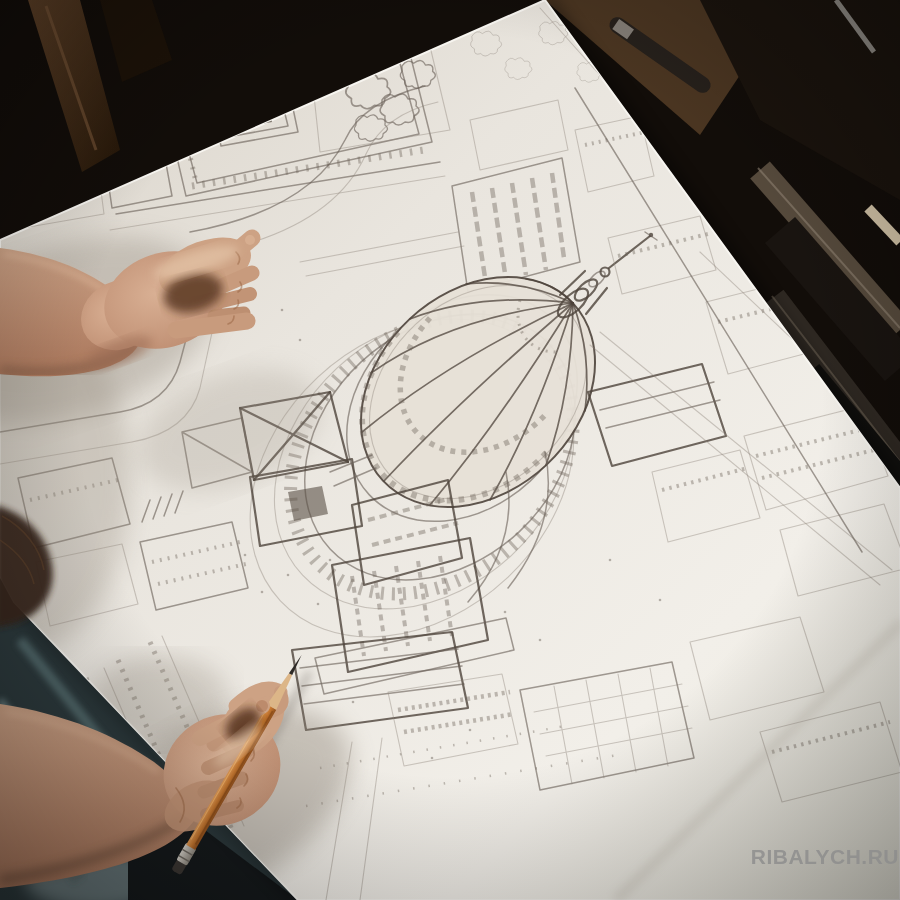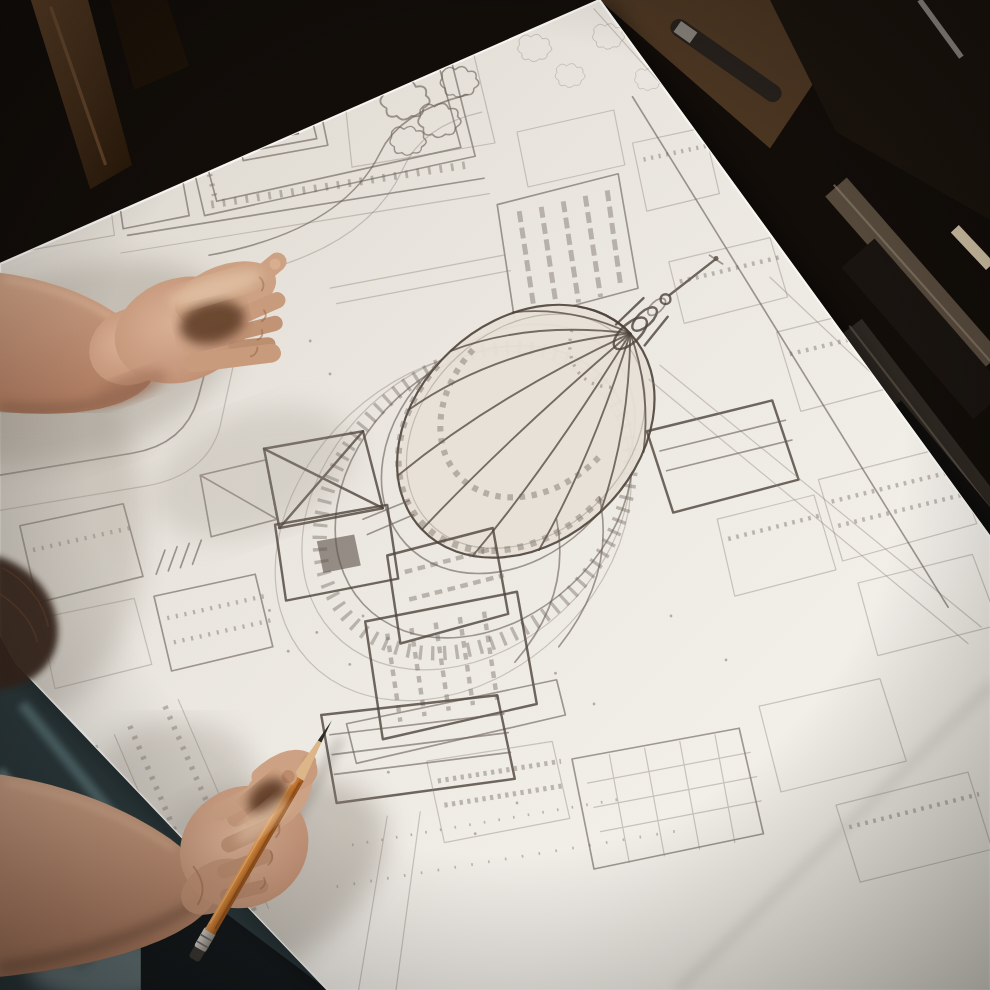--- a/index.html
+++ b/index.html
@@ -373,13 +373,14 @@
   <g>
     <line x1="200" y1="738" x2="262" y2="706" stroke="#cda284" stroke-width="16" stroke-linecap="round"></line>
     <circle cx="262" cy="706" r="6" fill="#b07c5c" opacity=".6"></circle>
     <ellipse cx="243" cy="724" rx="20" ry="13" transform="rotate(-40 243 724)" fill="#4e2c19" opacity=".8" filter="url(#b5)"></ellipse>
     <ellipse cx="238" cy="746" rx="30" ry="10" transform="rotate(-40 238 746)" fill="#ecd0b4" opacity=".5" filter="url(#b5)"></ellipse>
   </g>
 
   <rect x="0" y="0" width="900" height="900" fill="url(#vg)"></rect>
 </svg>
 
+<div id="watermark">RIBALYCH.RU</div>
 </div>
 
 </body></html>

